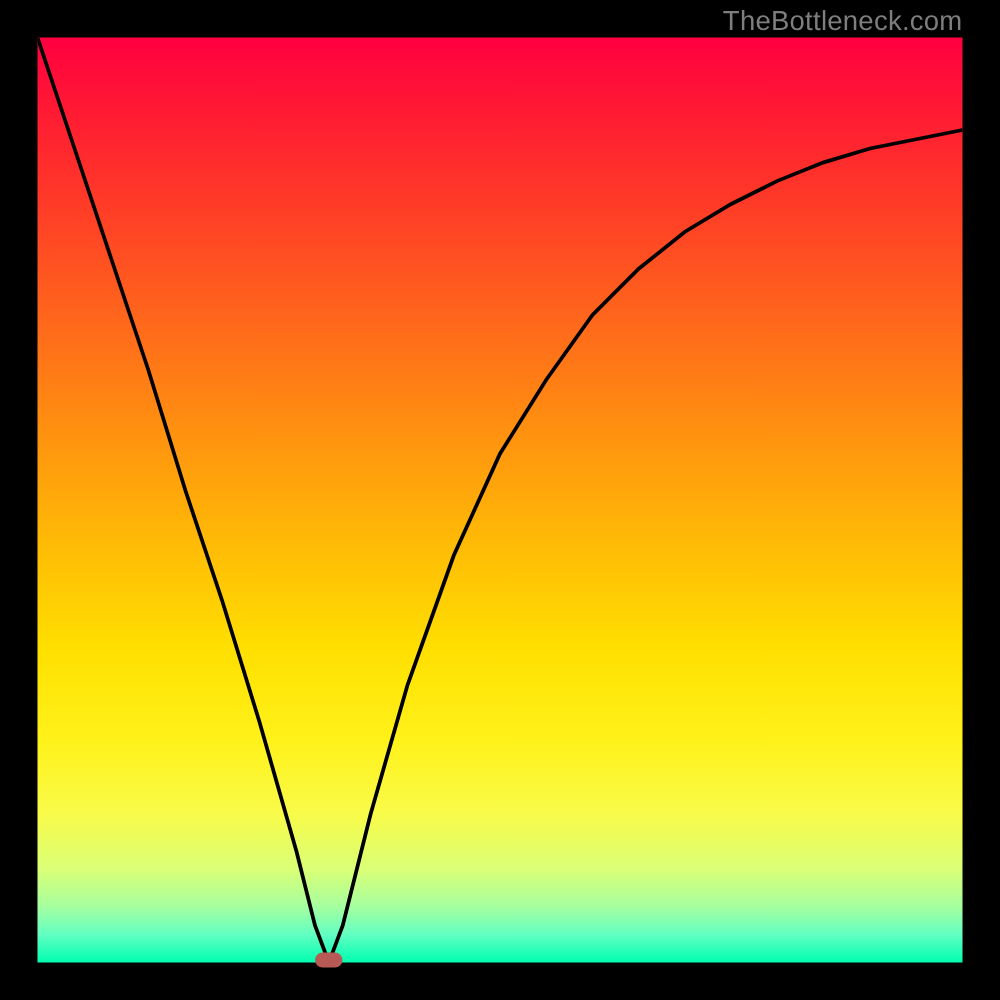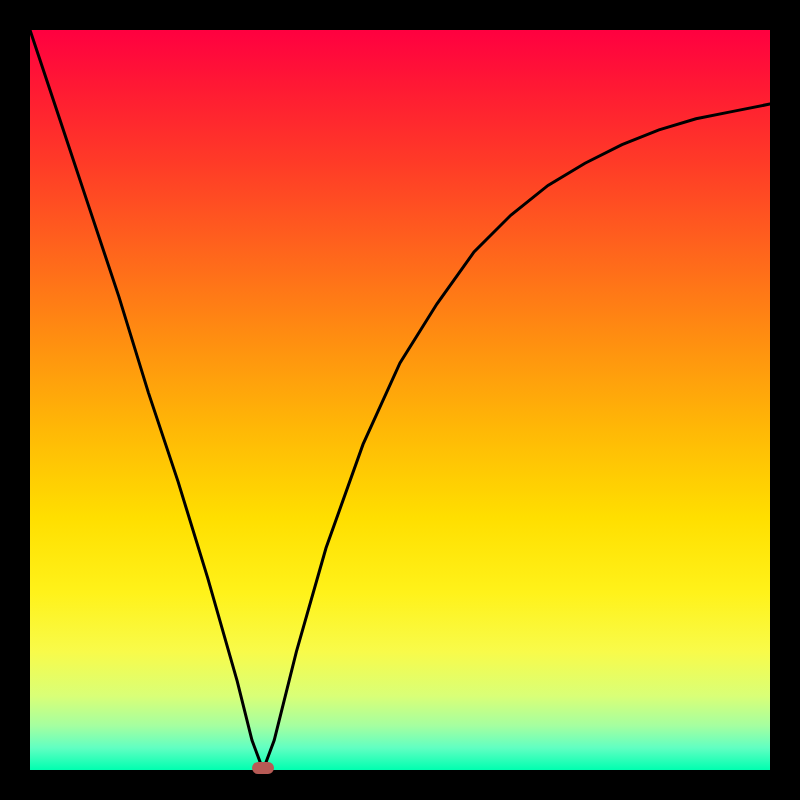--- a/index.html
+++ b/index.html
@@ -50,19 +50,20 @@
   svg.curve {
     position: absolute;
     left: 0; top: 0;
     width: 100%; height: 100%;
   }
 </style>
 </head>
 <body>
 
 <div class="frame">
+  <div class="watermark">TheBottleneck.com</div>
   <div class="plot-area">
     <svg class="curve" viewBox="0 0 740 740" preserveAspectRatio="none">
       <path fill="none" stroke="#000" stroke-width="3" stroke-linecap="round" d="M0.00 0.00 L29.60 88.80 L59.20 177.60 L88.80 266.40 L118.40 362.60 L148.00 451.40 L177.60 547.60 L207.20 651.20 L222.00 710.40 L233.10 740.00 L244.20 710.40 L266.40 621.60 L296.00 518.00 L333.00 414.40 L370.00 333.00 L407.00 273.80 L444.00 222.00 L481.00 185.00 L518.00 155.40 L555.00 133.20 L592.00 114.70 L629.00 99.90 L666.00 88.80 L703.00 81.40 L740.00 74.00" id="curvePath"></path>
     </svg>
     <div class="marker" id="minMarker" style="left: 222.1px; top: 732px; background: rgb(183, 90, 85);"></div>
   </div>
 </div>
 
 </body></html>

